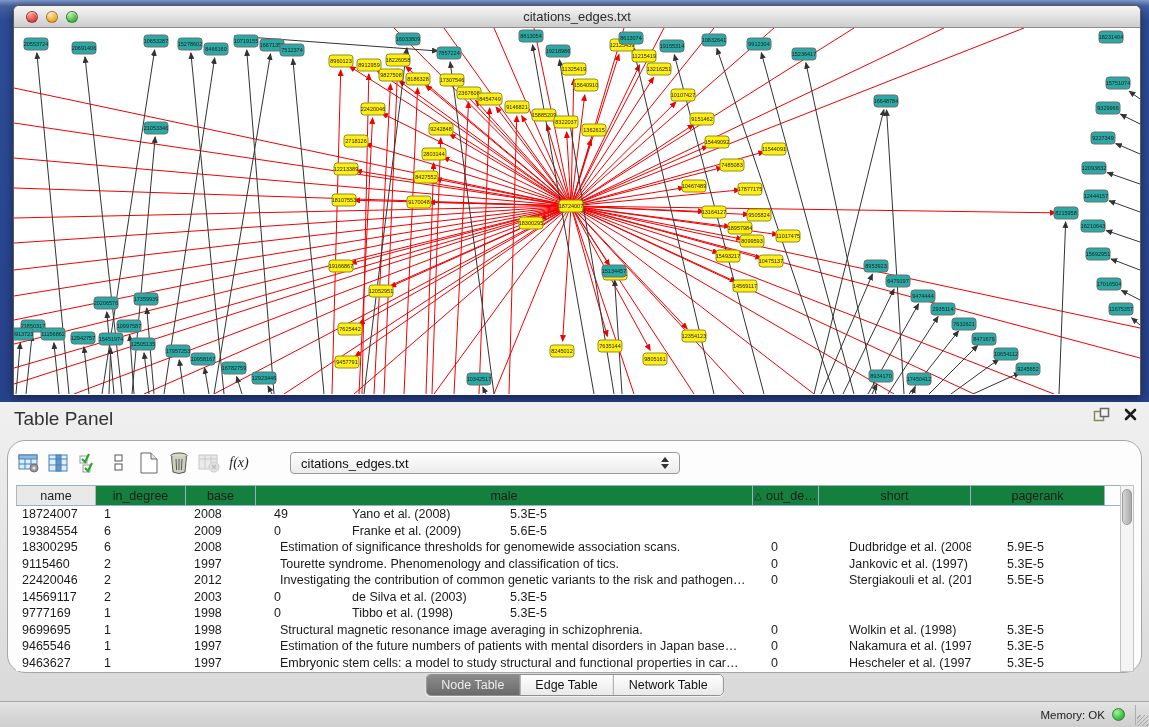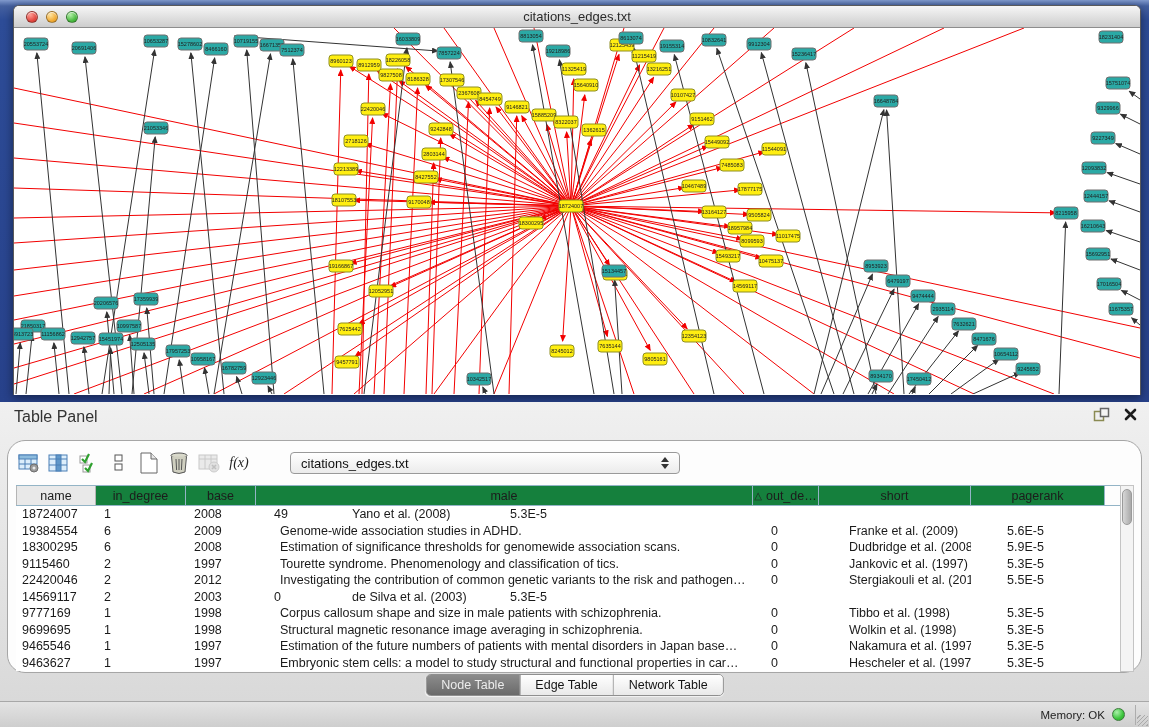--- a/index.html
+++ b/index.html
@@ -23,21 +23,21 @@
   .light.y { background:radial-gradient(circle at 35% 30%, #ffe4a0, #f0a830 65%); }
   .light.g { background:radial-gradient(circle at 35% 30%, #b4f0a8, #46b83c 65%); }
   .canvas { position:relative; width:1126px; height:366px; background:#fff; overflow:hidden; }
   .canvas svg { position:absolute; left:0; top:0; }
   .node-label { font-family:"Liberation Sans",sans-serif; font-size:5.5px; fill:#222; }
 
   
   .table-panel { position:absolute; left:0; top:402px; width:1149px; height:299px;
     background:linear-gradient(#f0f0f0,#d9d9d9); }
   .panel-header { position:relative; height:27px; }
-  .panel-title { position:absolute; left:14px; top:6px; font-size:16px; color:#333; }
+  .panel-title { position:absolute; left:14px; top:6px; font-size:19px; color:#333; }
   .panel-actions { position:absolute; right:12px; top:5px; display:flex; gap:14px; align-items:center; }
   .inner-panel { position:absolute; left:7px; top:38px; width:1135px; height:233px;
     background:#fdfdfd; border:1px solid #a6a6a6; border-radius:18px; }
   .toolbar { position:absolute; left:8px; top:6px; height:32px; display:flex; align-items:center; gap:4px; }
   .tbtn { width:26px; height:26px; display:flex; align-items:center; justify-content:center; }
   .tbtn.disabled { opacity:.45; }
   .fx { font-family:"Liberation Serif", serif; font-style:italic; font-size:14px; color:#222; }
   .combo { margin-left:34px; width:390px; height:22px; border:1px solid #999;
     border-radius:4px; background:linear-gradient(#ffffff,#ebebeb);
     display:flex; align-items:center; padding:0 10px; font-size:13px; color:#111;
@@ -799,21 +799,20 @@
             <div class="td" style="width: 90px; padding-left: 8px;">1</div>
             <div class="td" style="width: 70px; padding-left: 8px;">2008</div>
             <div class="td" style="width: 66px; padding-left: 18px;">49</div>
             <div class="td" style="width: 152px; padding-left: 30px;">Yano et al. (2008)</div>
             <div class="td" style="width: 134px; padding-left: 36px;">5.3E-5</div>
           </div>
           <div class="tr">
             <div class="td" style="width: 80px; padding-left: 6px;">19384554</div>
             <div class="td" style="width: 90px; padding-left: 8px;">6</div>
             <div class="td" style="width: 70px; padding-left: 8px;">2009</div>
-            <div class="td" style="width: 497px; padding-left: 24px;">Genome-wide association studies in ADHD.</div>
             <div class="td" style="width: 66px; padding-left: 18px;">0</div>
             <div class="td" style="width: 152px; padding-left: 30px;">Franke et al. (2009)</div>
             <div class="td" style="width: 134px; padding-left: 36px;">5.6E-5</div>
           </div>
           <div class="tr">
             <div class="td" style="width: 80px; padding-left: 6px;">18300295</div>
             <div class="td" style="width: 90px; padding-left: 8px;">6</div>
             <div class="td" style="width: 70px; padding-left: 8px;">2008</div>
             <div class="td" style="width: 497px; padding-left: 24px;">Estimation of significance thresholds for genomewide association scans.</div>
             <div class="td" style="width: 66px; padding-left: 18px;">0</div>
@@ -843,21 +842,20 @@
             <div class="td" style="width: 90px; padding-left: 8px;">2</div>
             <div class="td" style="width: 70px; padding-left: 8px;">2003</div>
             <div class="td" style="width: 66px; padding-left: 18px;">0</div>
             <div class="td" style="width: 152px; padding-left: 30px;">de Silva et al. (2003)</div>
             <div class="td" style="width: 134px; padding-left: 36px;">5.3E-5</div>
           </div>
           <div class="tr">
             <div class="td" style="width: 80px; padding-left: 6px;">9777169</div>
             <div class="td" style="width: 90px; padding-left: 8px;">1</div>
             <div class="td" style="width: 70px; padding-left: 8px;">1998</div>
-            <div class="td" style="width: 497px; padding-left: 24px;">Corpus callosum shape and size in male patients with schizophrenia.</div>
             <div class="td" style="width: 66px; padding-left: 18px;">0</div>
             <div class="td" style="width: 152px; padding-left: 30px;">Tibbo et al. (1998)</div>
             <div class="td" style="width: 134px; padding-left: 36px;">5.3E-5</div>
           </div>
           <div class="tr">
             <div class="td" style="width: 80px; padding-left: 6px;">9699695</div>
             <div class="td" style="width: 90px; padding-left: 8px;">1</div>
             <div class="td" style="width: 70px; padding-left: 8px;">1998</div>
             <div class="td" style="width: 497px; padding-left: 24px;">Structural magnetic resonance image averaging in schizophrenia.</div>
             <div class="td" style="width: 66px; padding-left: 18px;">0</div>

